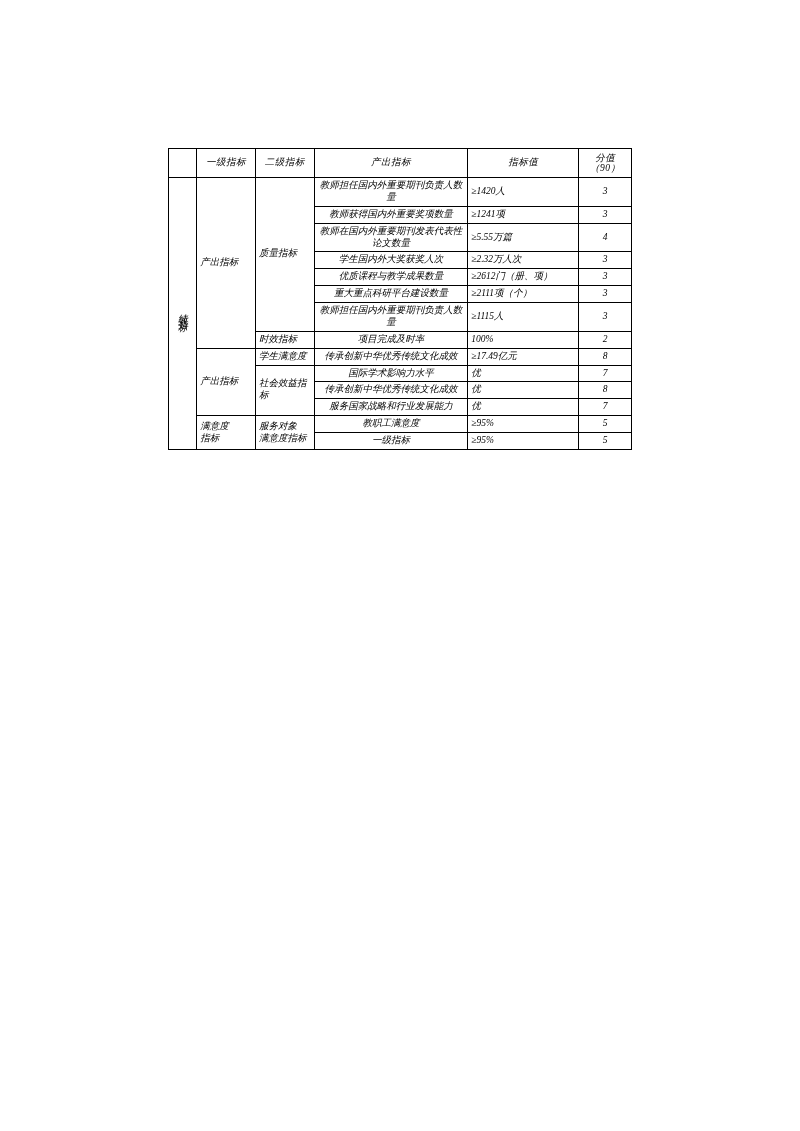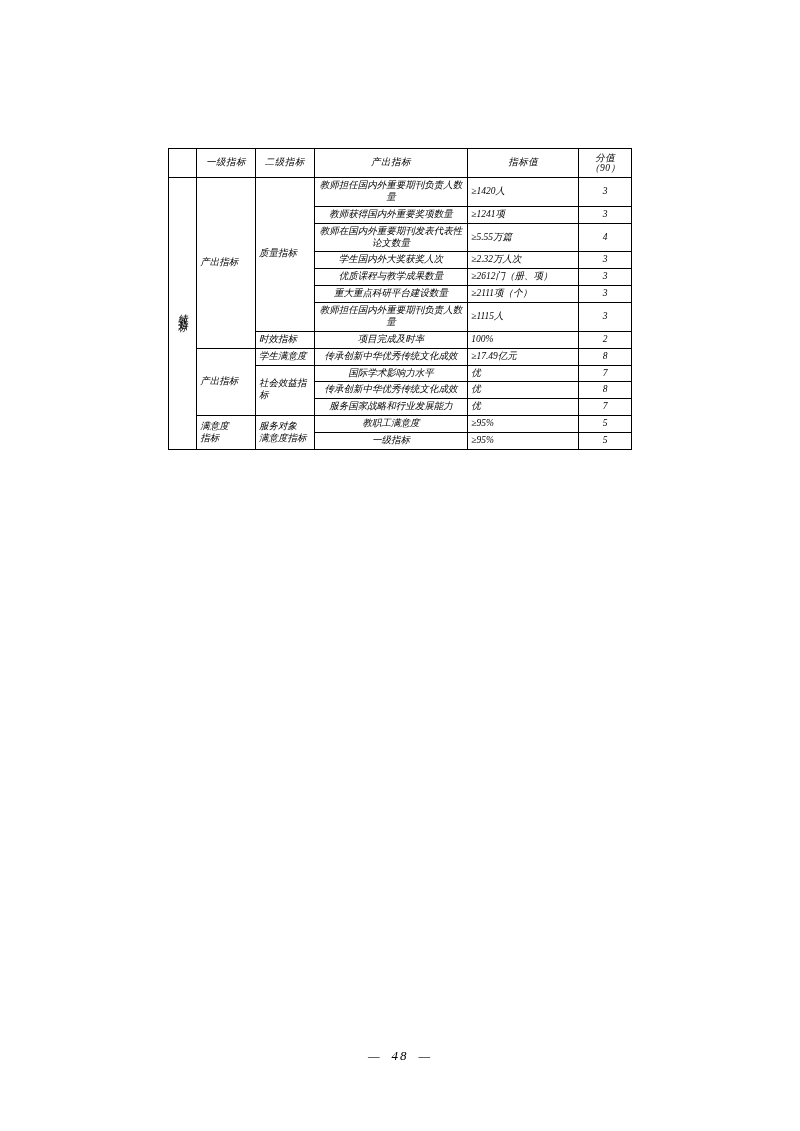--- a/index.html
+++ b/index.html
@@ -218,17 +218,14 @@
 
         <tr>
           <td class="ind-cell">一级指标</td>
           <td class="val-cell">≥95%</td>
           <td class="sc-cell">5</td>
         </tr>
       </tbody>
     </table>
   </div>
 
-  <div class="footer">
-    <span class="dash">—</span><span>48</span><span class="dash">—</span>
-  </div>
 
 </div>
 
 </body></html>

